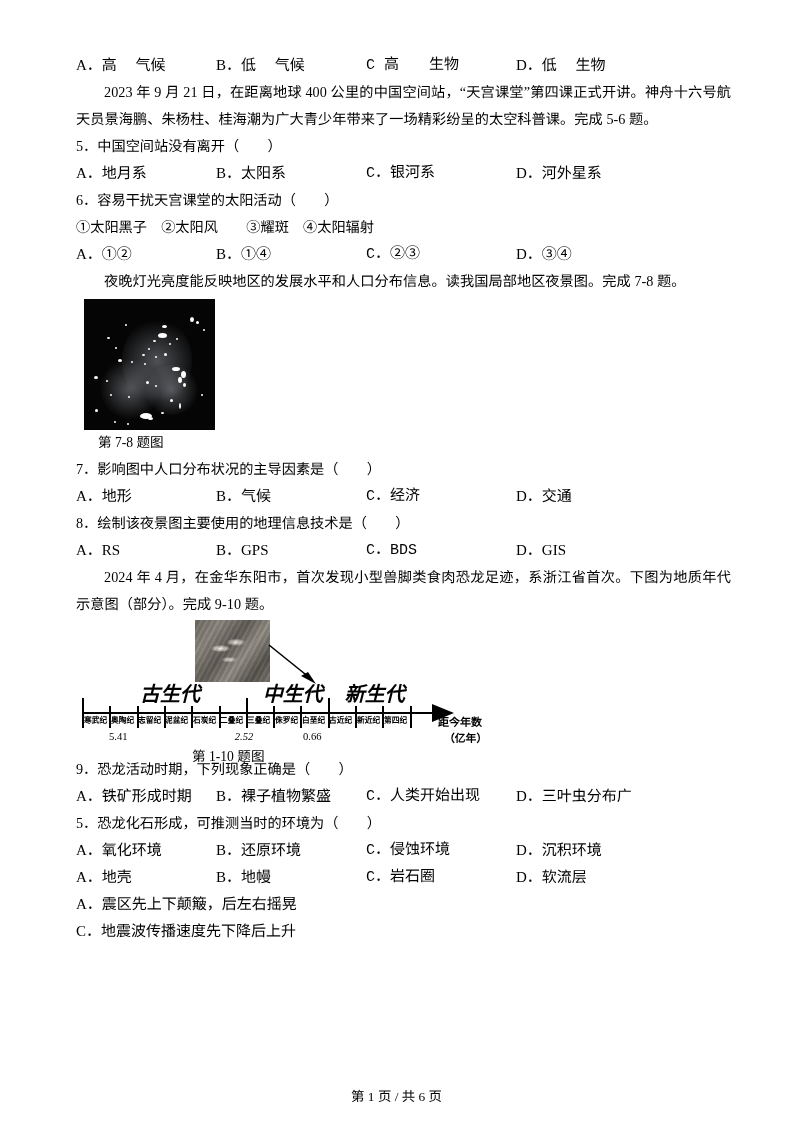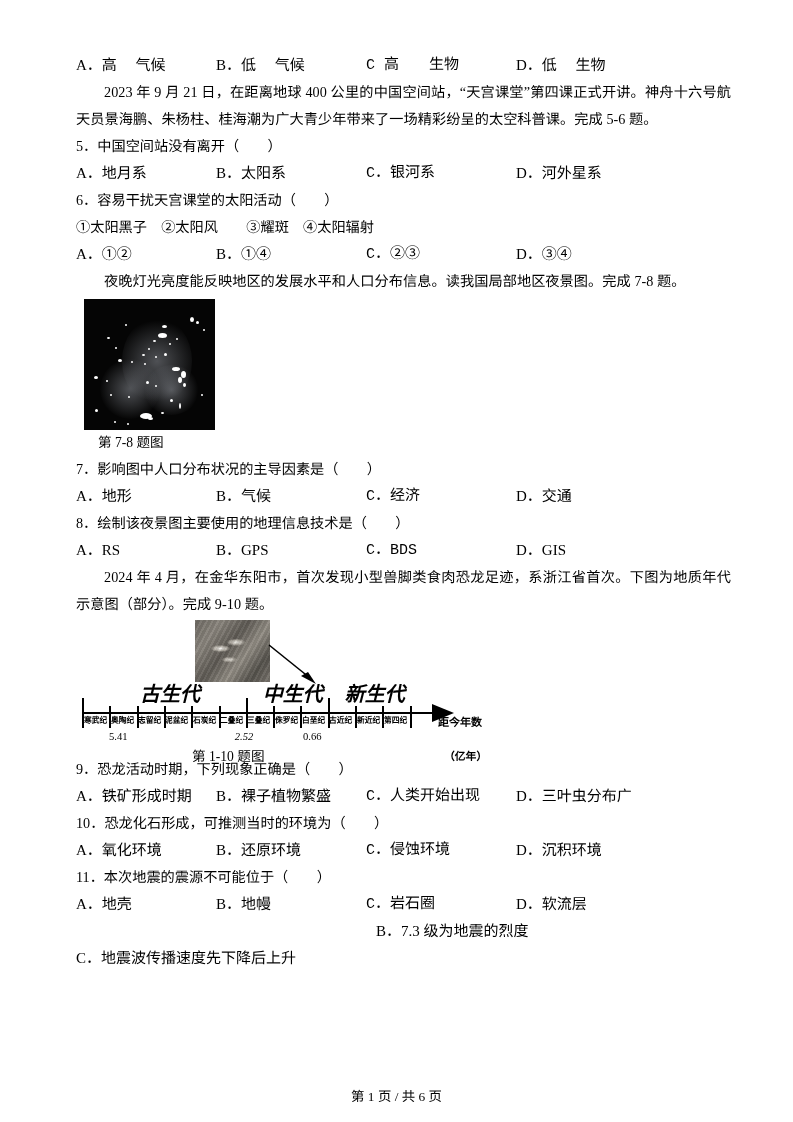--- a/index.html
+++ b/index.html
@@ -175,21 +175,21 @@
     position: absolute;
     left: 356px; top: 95px;
     font-size: 11px;
     line-height: 14px;
     white-space: nowrap;
     font-weight: bold;
     font-family: "Liberation Sans", "DejaVu Sans", sans-serif;
   }
   .axis-unit {
     position: absolute;
-    left: 362px; top: 129px;
+    left: 362px; top: 111px;
     font-size: 10.8px;
     line-height: 14px;
     white-space: nowrap;
     font-weight: bold;
     font-family: "Liberation Sans", "DejaVu Sans", sans-serif;
   }
   .geo-cap {
     position: absolute;
     left: 110px;
     top: 126px;
@@ -359,39 +359,38 @@
   </div>
 
   <div class="qline">9．恐龙活动时期，下列现象正确是（　　）</div>
   <div class="optrow">
     <span class="c1">A．铁矿形成时期</span>
     <span class="c2">B．裸子植物繁盛</span>
     <span class="c3">C．人类开始出现</span>
     <span class="c4">D．三叶虫分布广</span>
   </div>
 
-  <div class="qline">10．恐龙化石形成，可推测当时的环境为（　　）</div>
+  <div class="qline">5．恐龙化石形成，可推测当时的环境为（　　）</div>
   <div class="optrow">
     <span class="c1">A．氧化环境</span>
     <span class="c2">B．还原环境</span>
     <span class="c3">C．侵蚀环境</span>
     <span class="c4">D．沉积环境</span>
   </div>
 
 
-  <div class="qline">11．本次地震的震源不可能位于（　　）</div>
   <div class="optrow">
     <span class="c1">A．地壳</span>
     <span class="c2">B．地幔</span>
     <span class="c3">C．岩石圈</span>
     <span class="c4">D．软流层</span>
   </div>
 
   <div class="optrow">
-    <span class="h2">B．7.3 级为地震的烈度</span>
+    <span class="h1">A．震区先上下颠簸，后左右摇晃</span>
   </div>
   <div class="optrow">
     <span class="h1">C．地震波传播速度先下降后上升</span>
   </div>
 
 </div>
 
 <div class="footer">第 1 页 / 共 6 页</div>
 
 </body></html>

